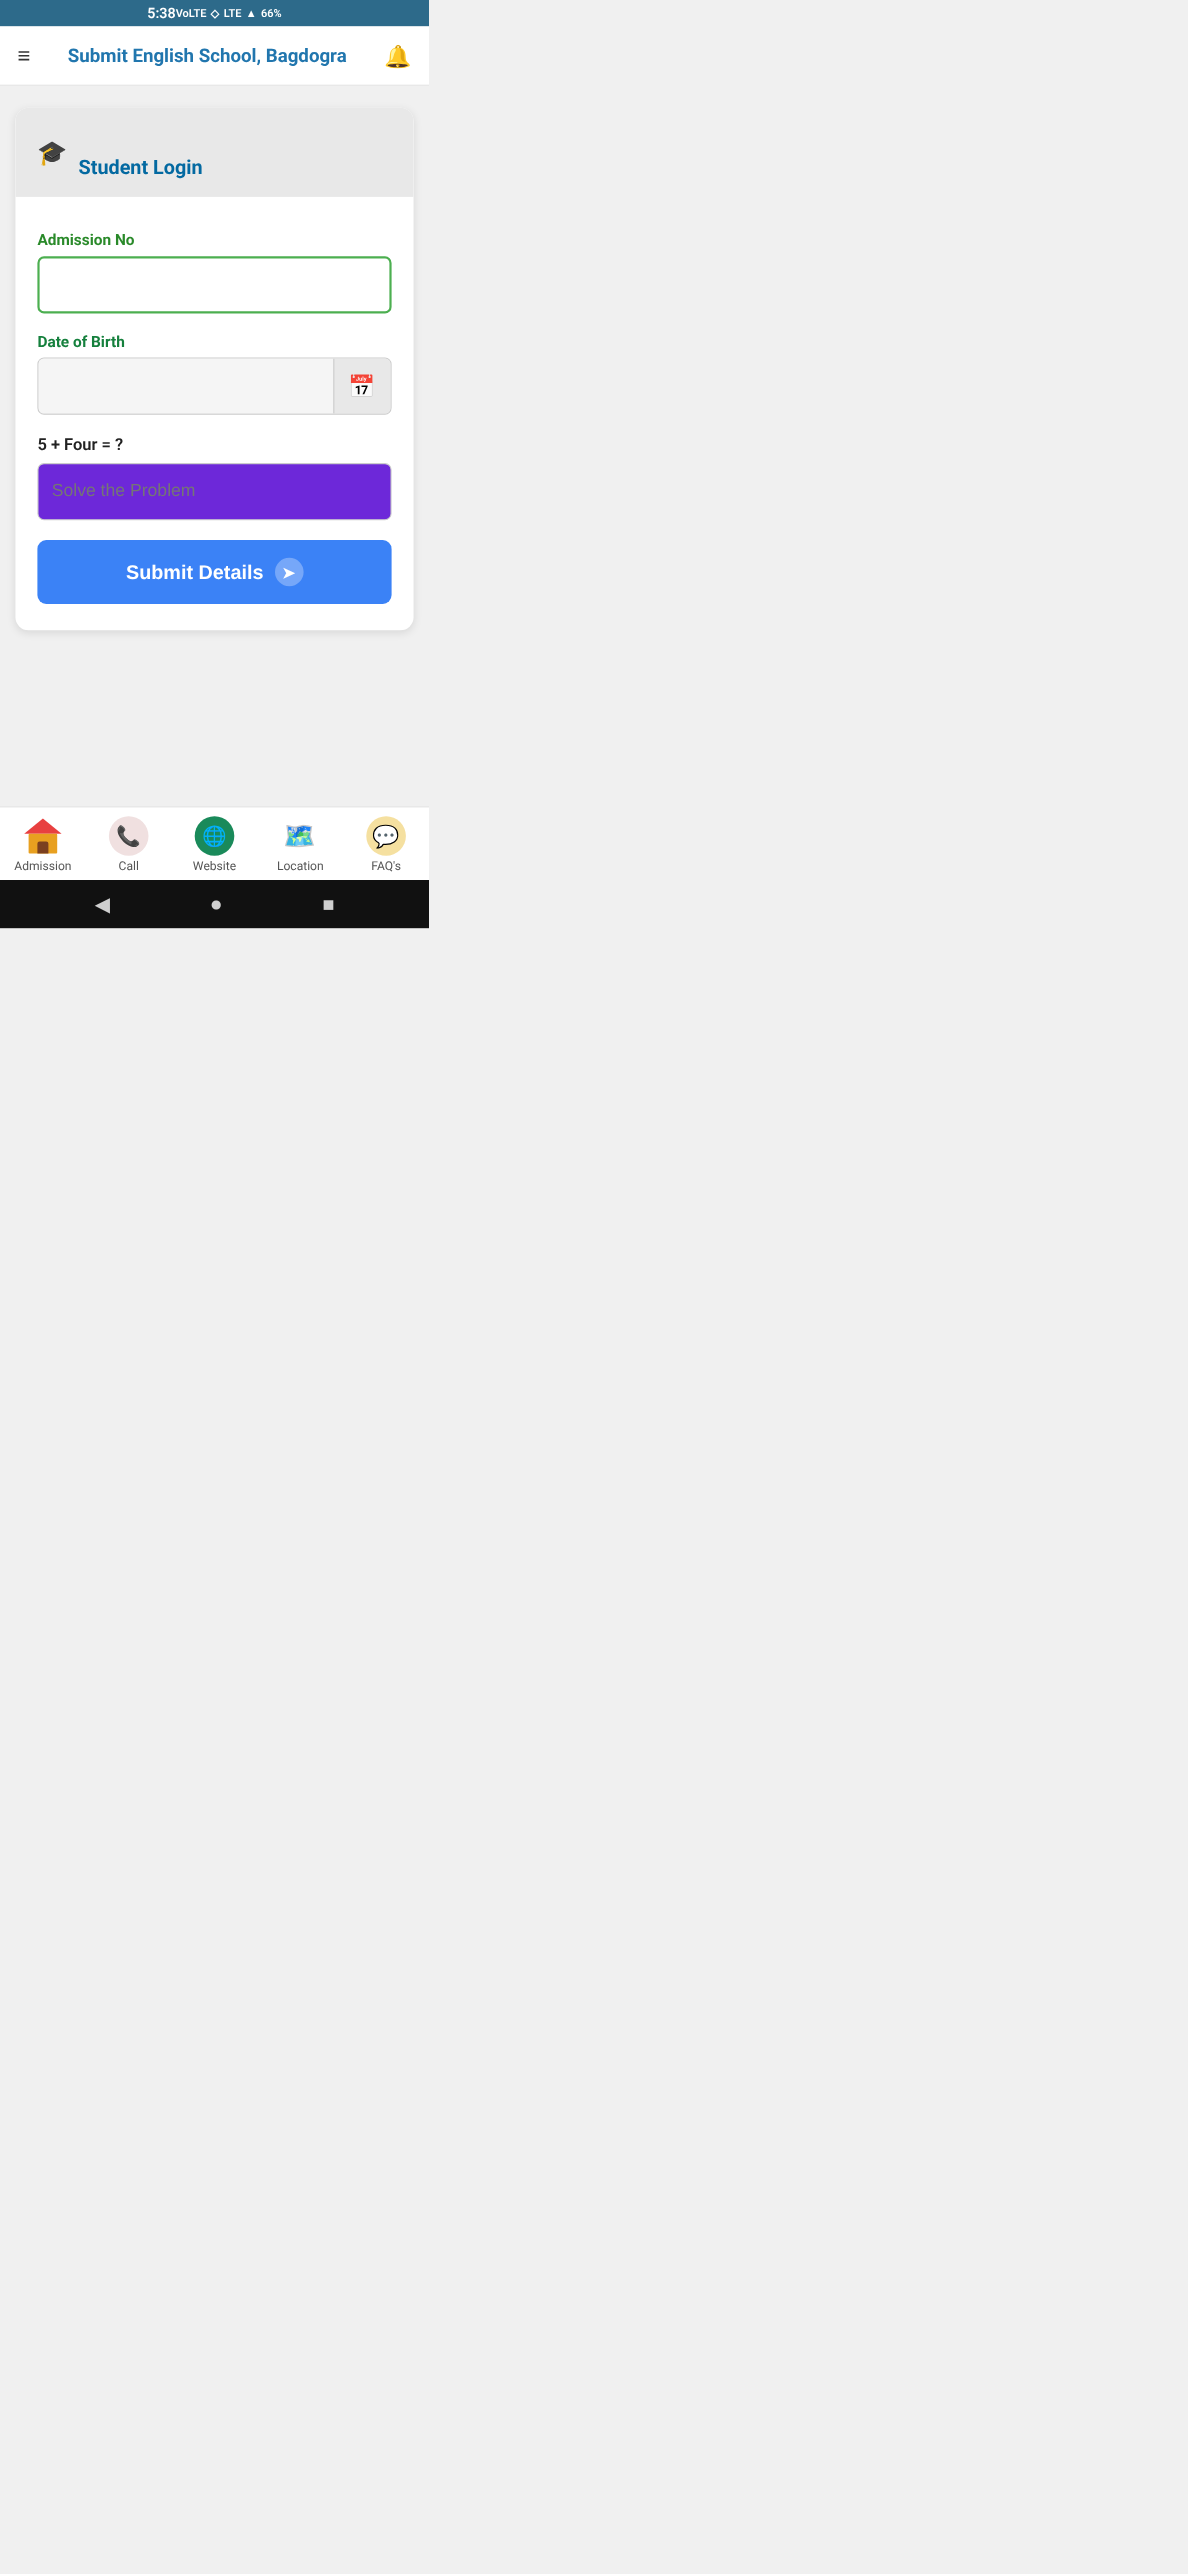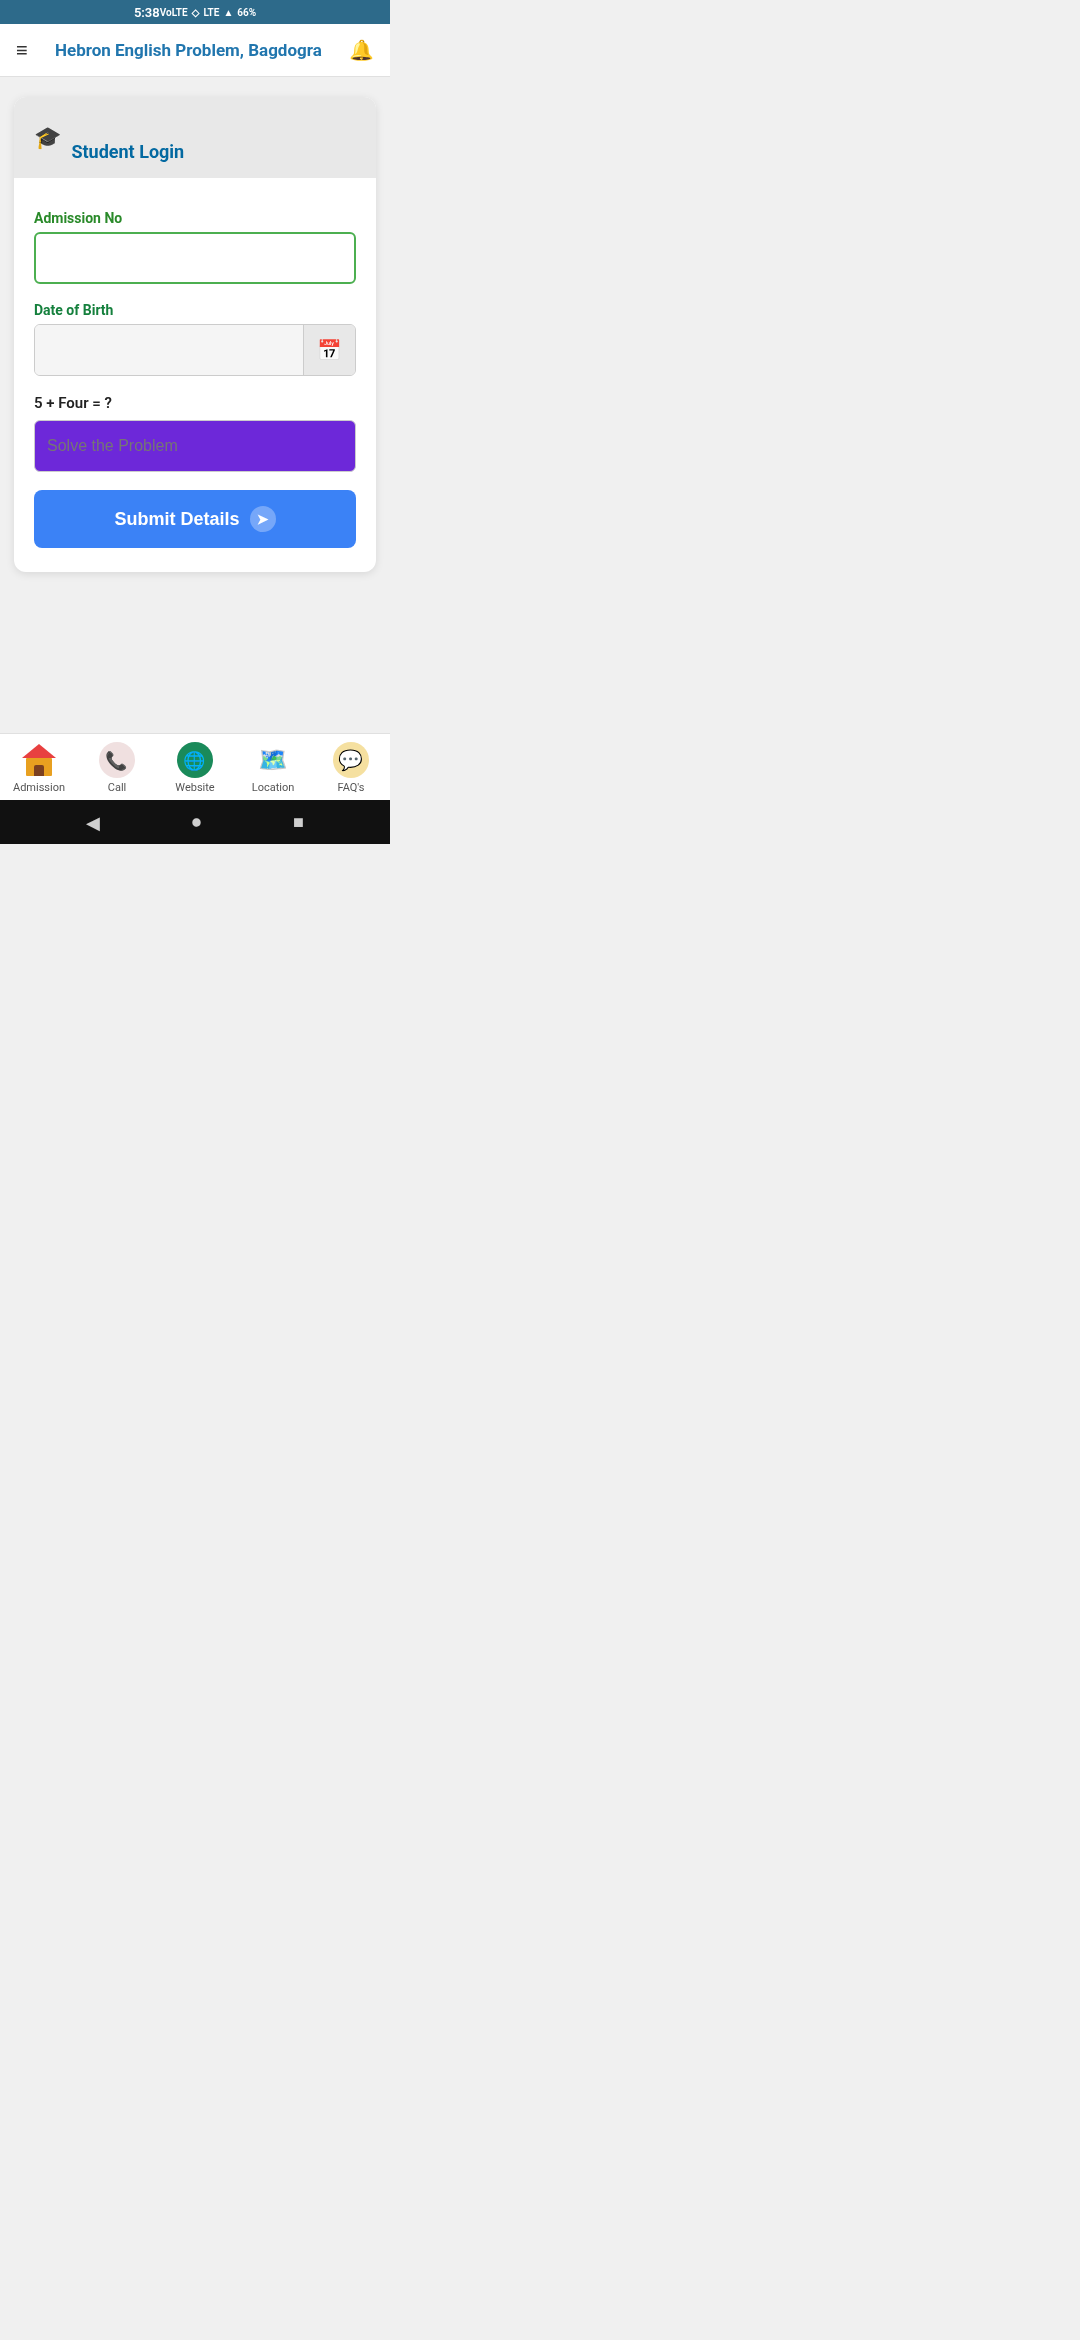--- a/index.html
+++ b/index.html
@@ -311,21 +311,21 @@
     <span class="status-icon">VoLTE</span>
     <span class="status-icon">◇</span>
     <span class="status-icon">LTE</span>
     <span class="status-icon">▲</span>
     <span class="status-icon">66%</span>
   </div>
 </div>
 
 <div class="header">
   <span class="hamburger-icon">≡</span>
-  <span class="header-title">Hebron English Problem, Bagdogra</span>
+  <span class="header-title">Submit English School, Bagdogra</span>
   <span class="bell-icon">🔔</span>
 </div>
 
 <div class="main-content">
   <div class="card">
 
     <div class="card-header">
       <span class="graduation-icon">🎓</span>
       <span class="card-header-title">Student Login</span>
     </div>

